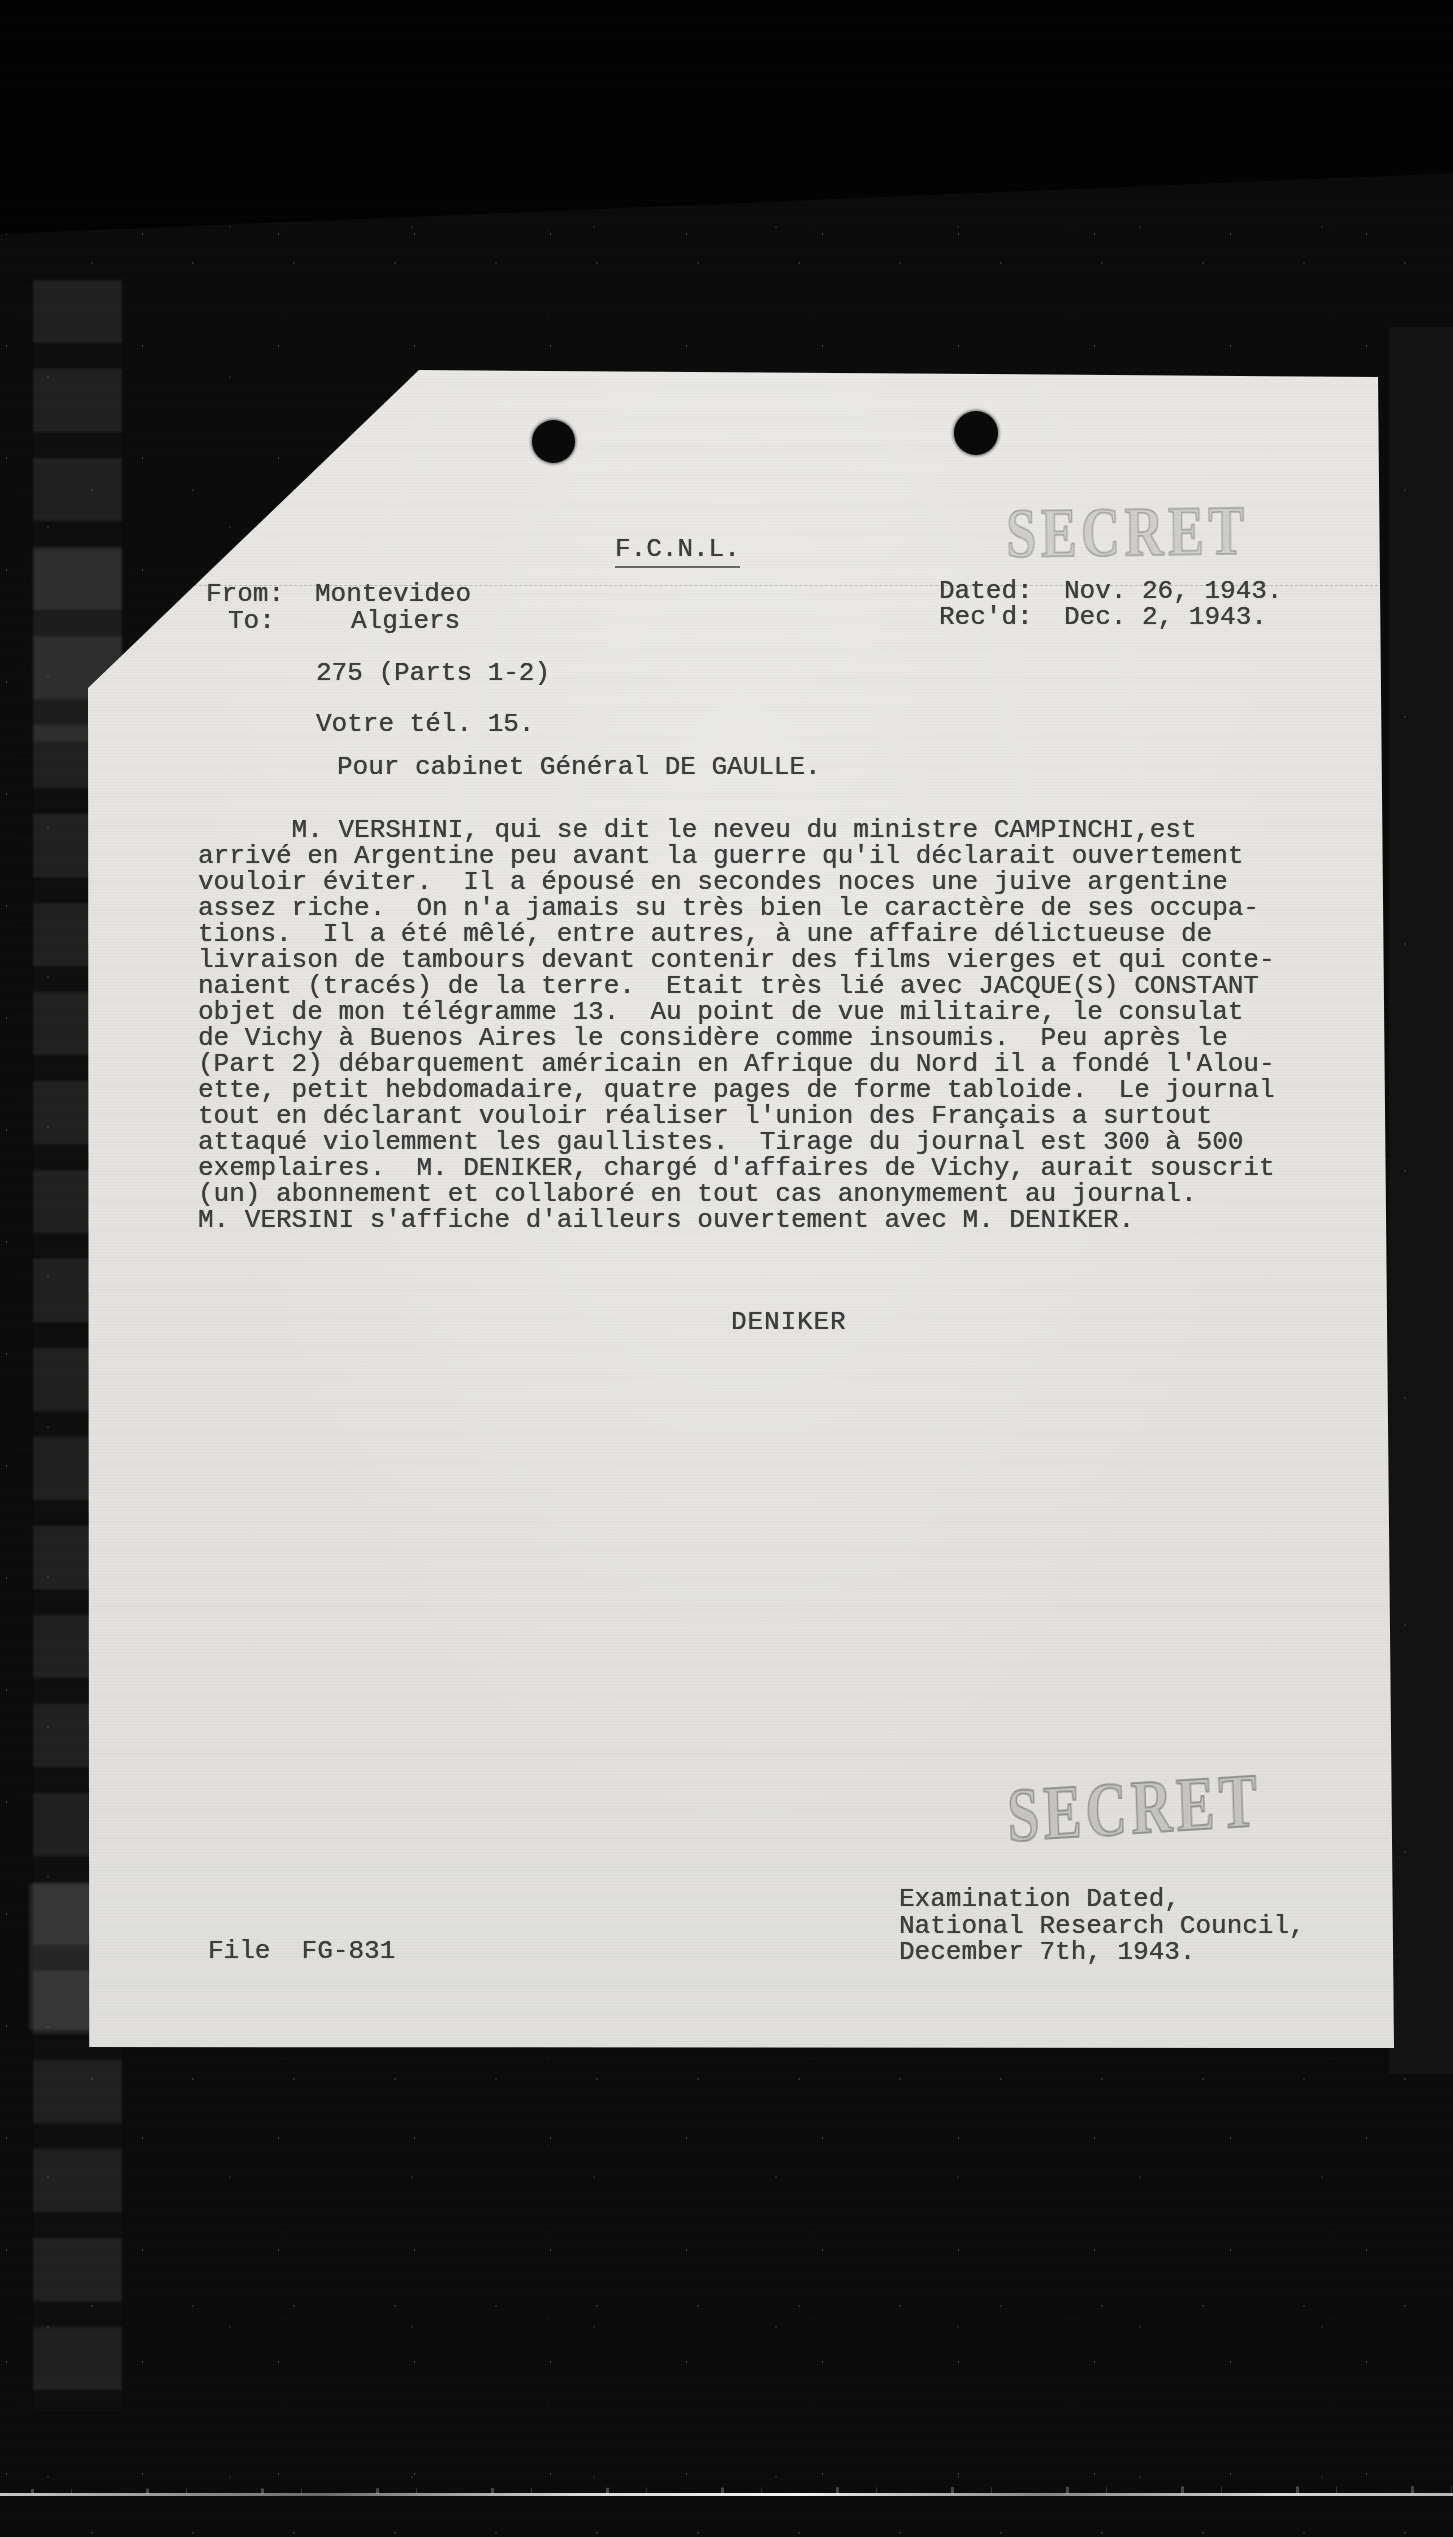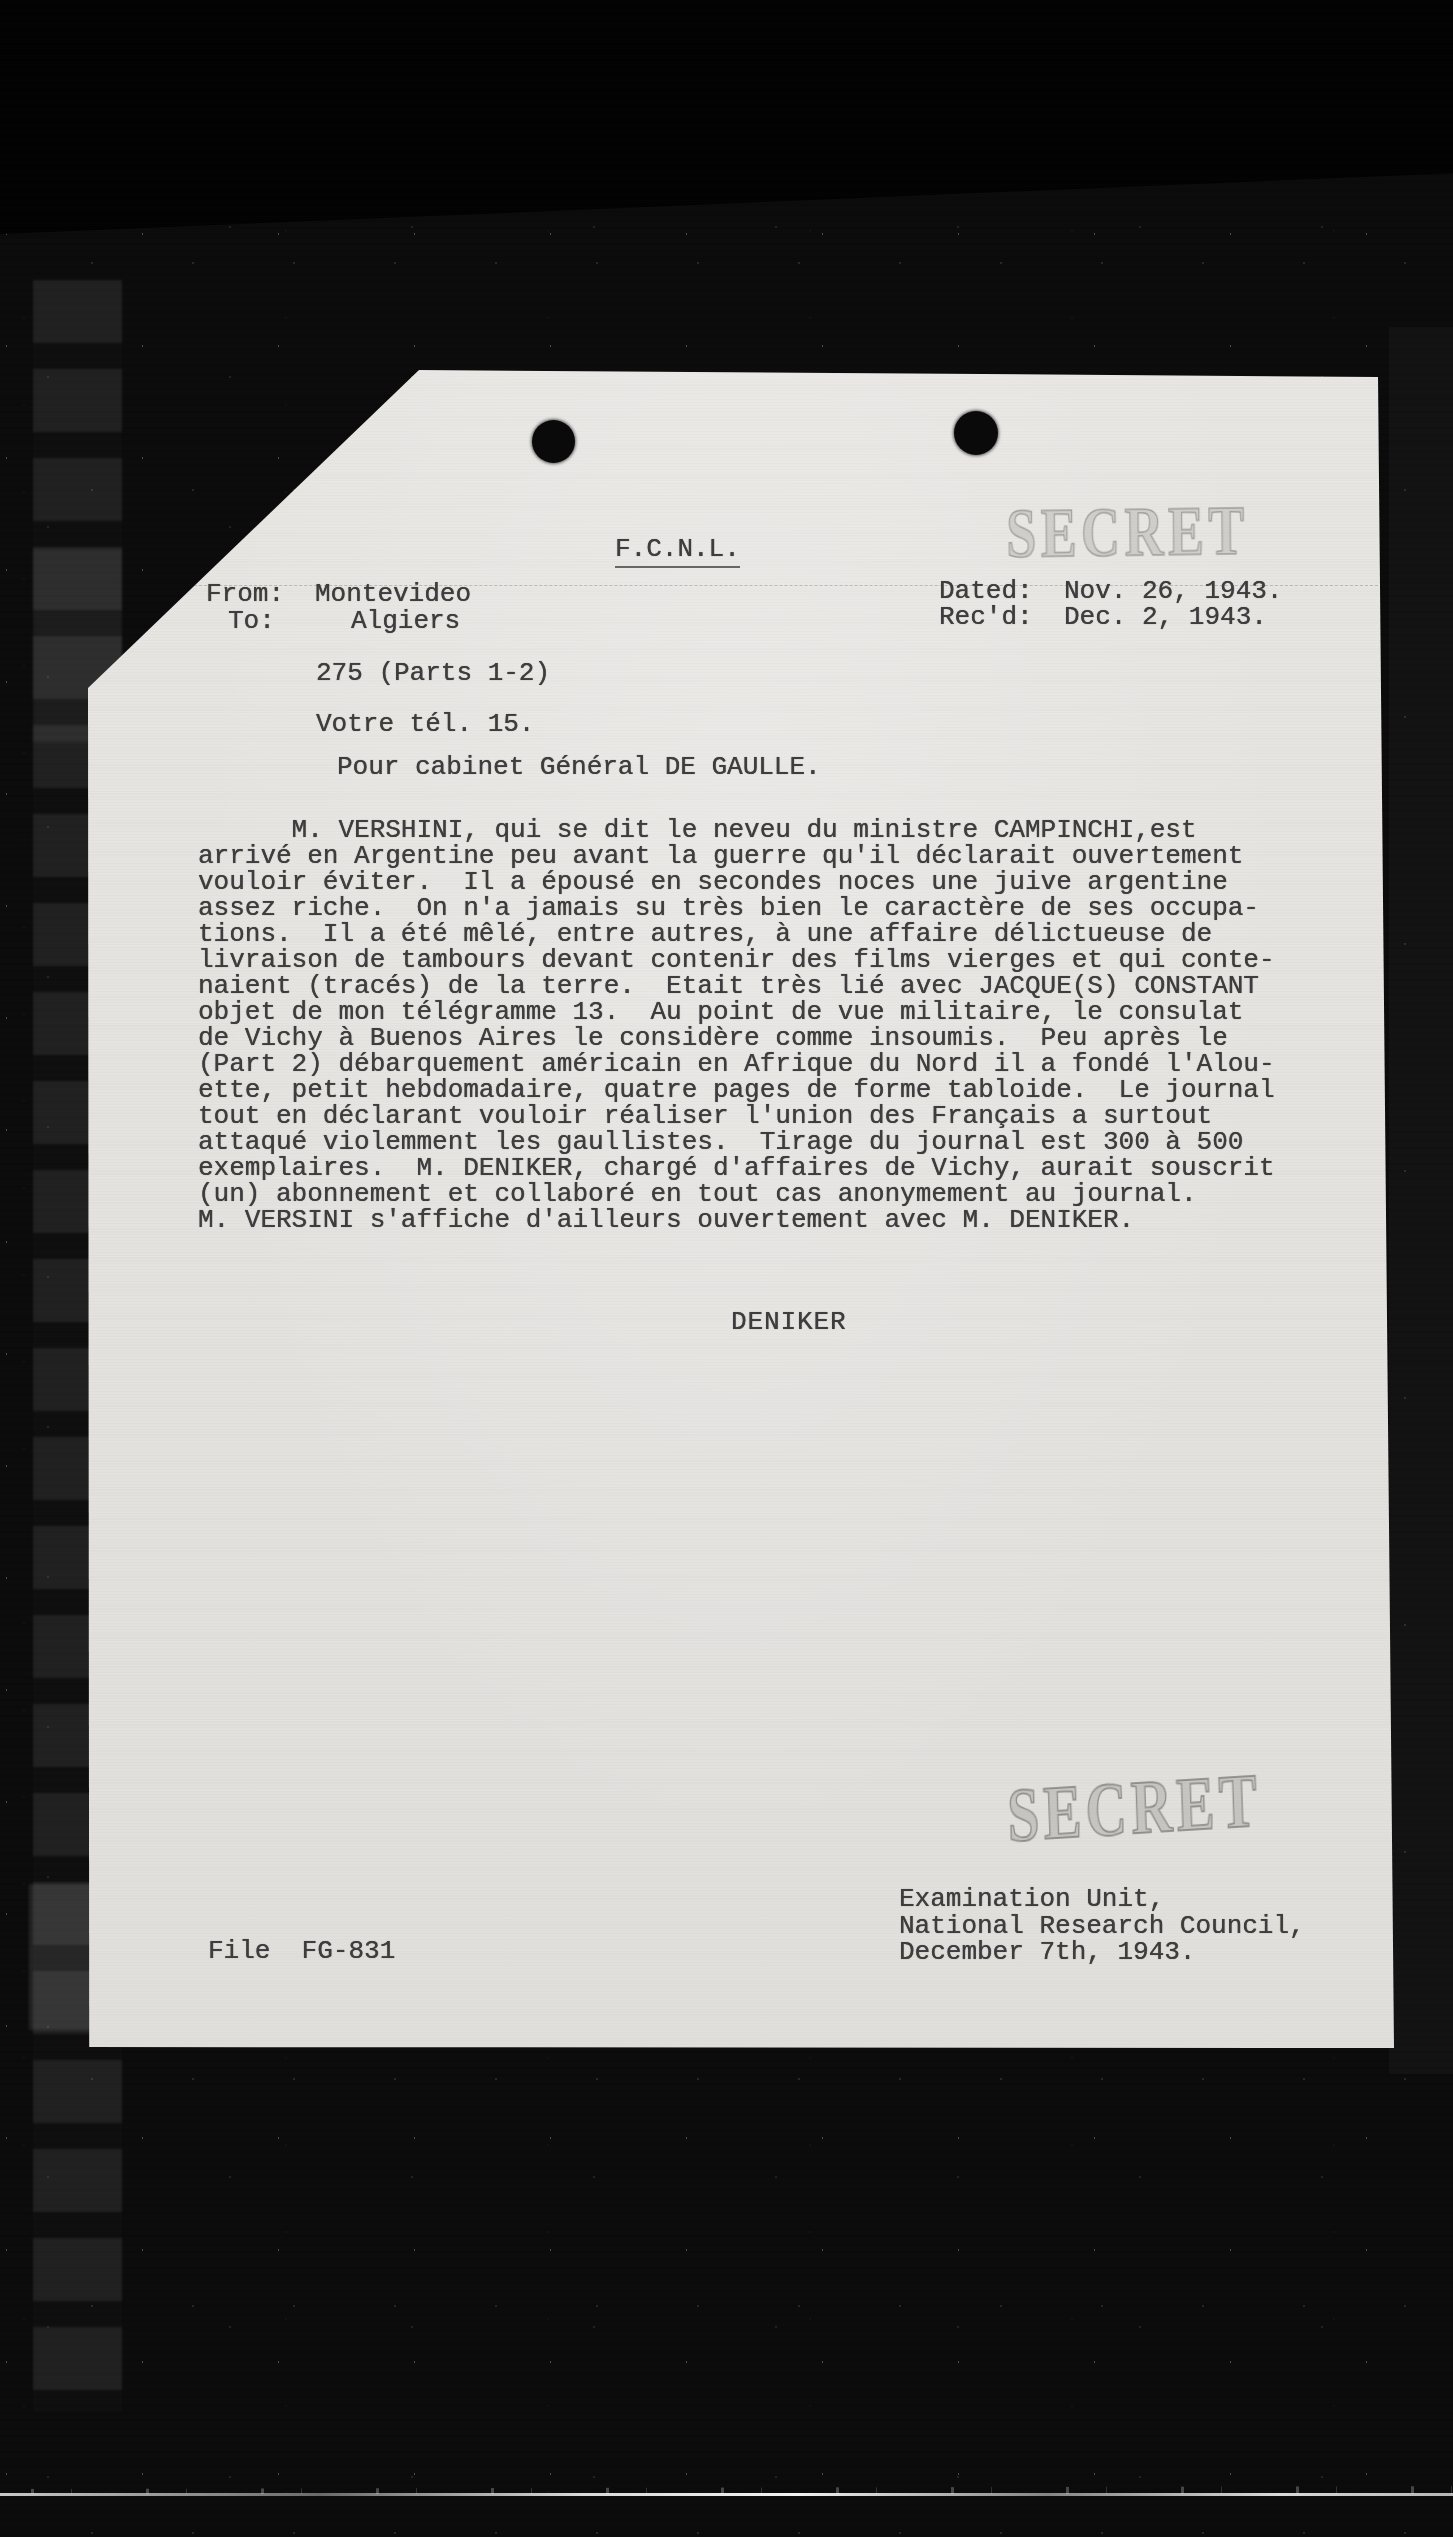--- a/index.html
+++ b/index.html
@@ -144,21 +144,21 @@
 tout en déclarant vouloir réaliser l'union des Français a surtout
 attaqué violemment les gaullistes.  Tirage du journal est 300 à 500
 exemplaires.  M. DENIKER, chargé d'affaires de Vichy, aurait souscrit
 (un) abonnement et collaboré en tout cas anonymement au journal.
 M. VERSINI s'affiche d'ailleurs ouvertement avec M. DENIKER.</div>
 
     <div class="type signature">DENIKER</div>
 
     <div class="stamp stamp-bottom">SECRET</div>
 
-    <div class="type footer-line1">Examination Unit,</div>
+    <div class="type footer-line1">Examination Dated,</div>
     <div class="type footer-line2">National Research Council,</div>
     <div class="type footer-line3">December 7th, 1943.</div>
     <div class="type file-ref">File  FG-831</div>
 
   </div>
 
   <div class="scratch-spikes"></div>
   <div class="scratch"></div>
 
 </div>

